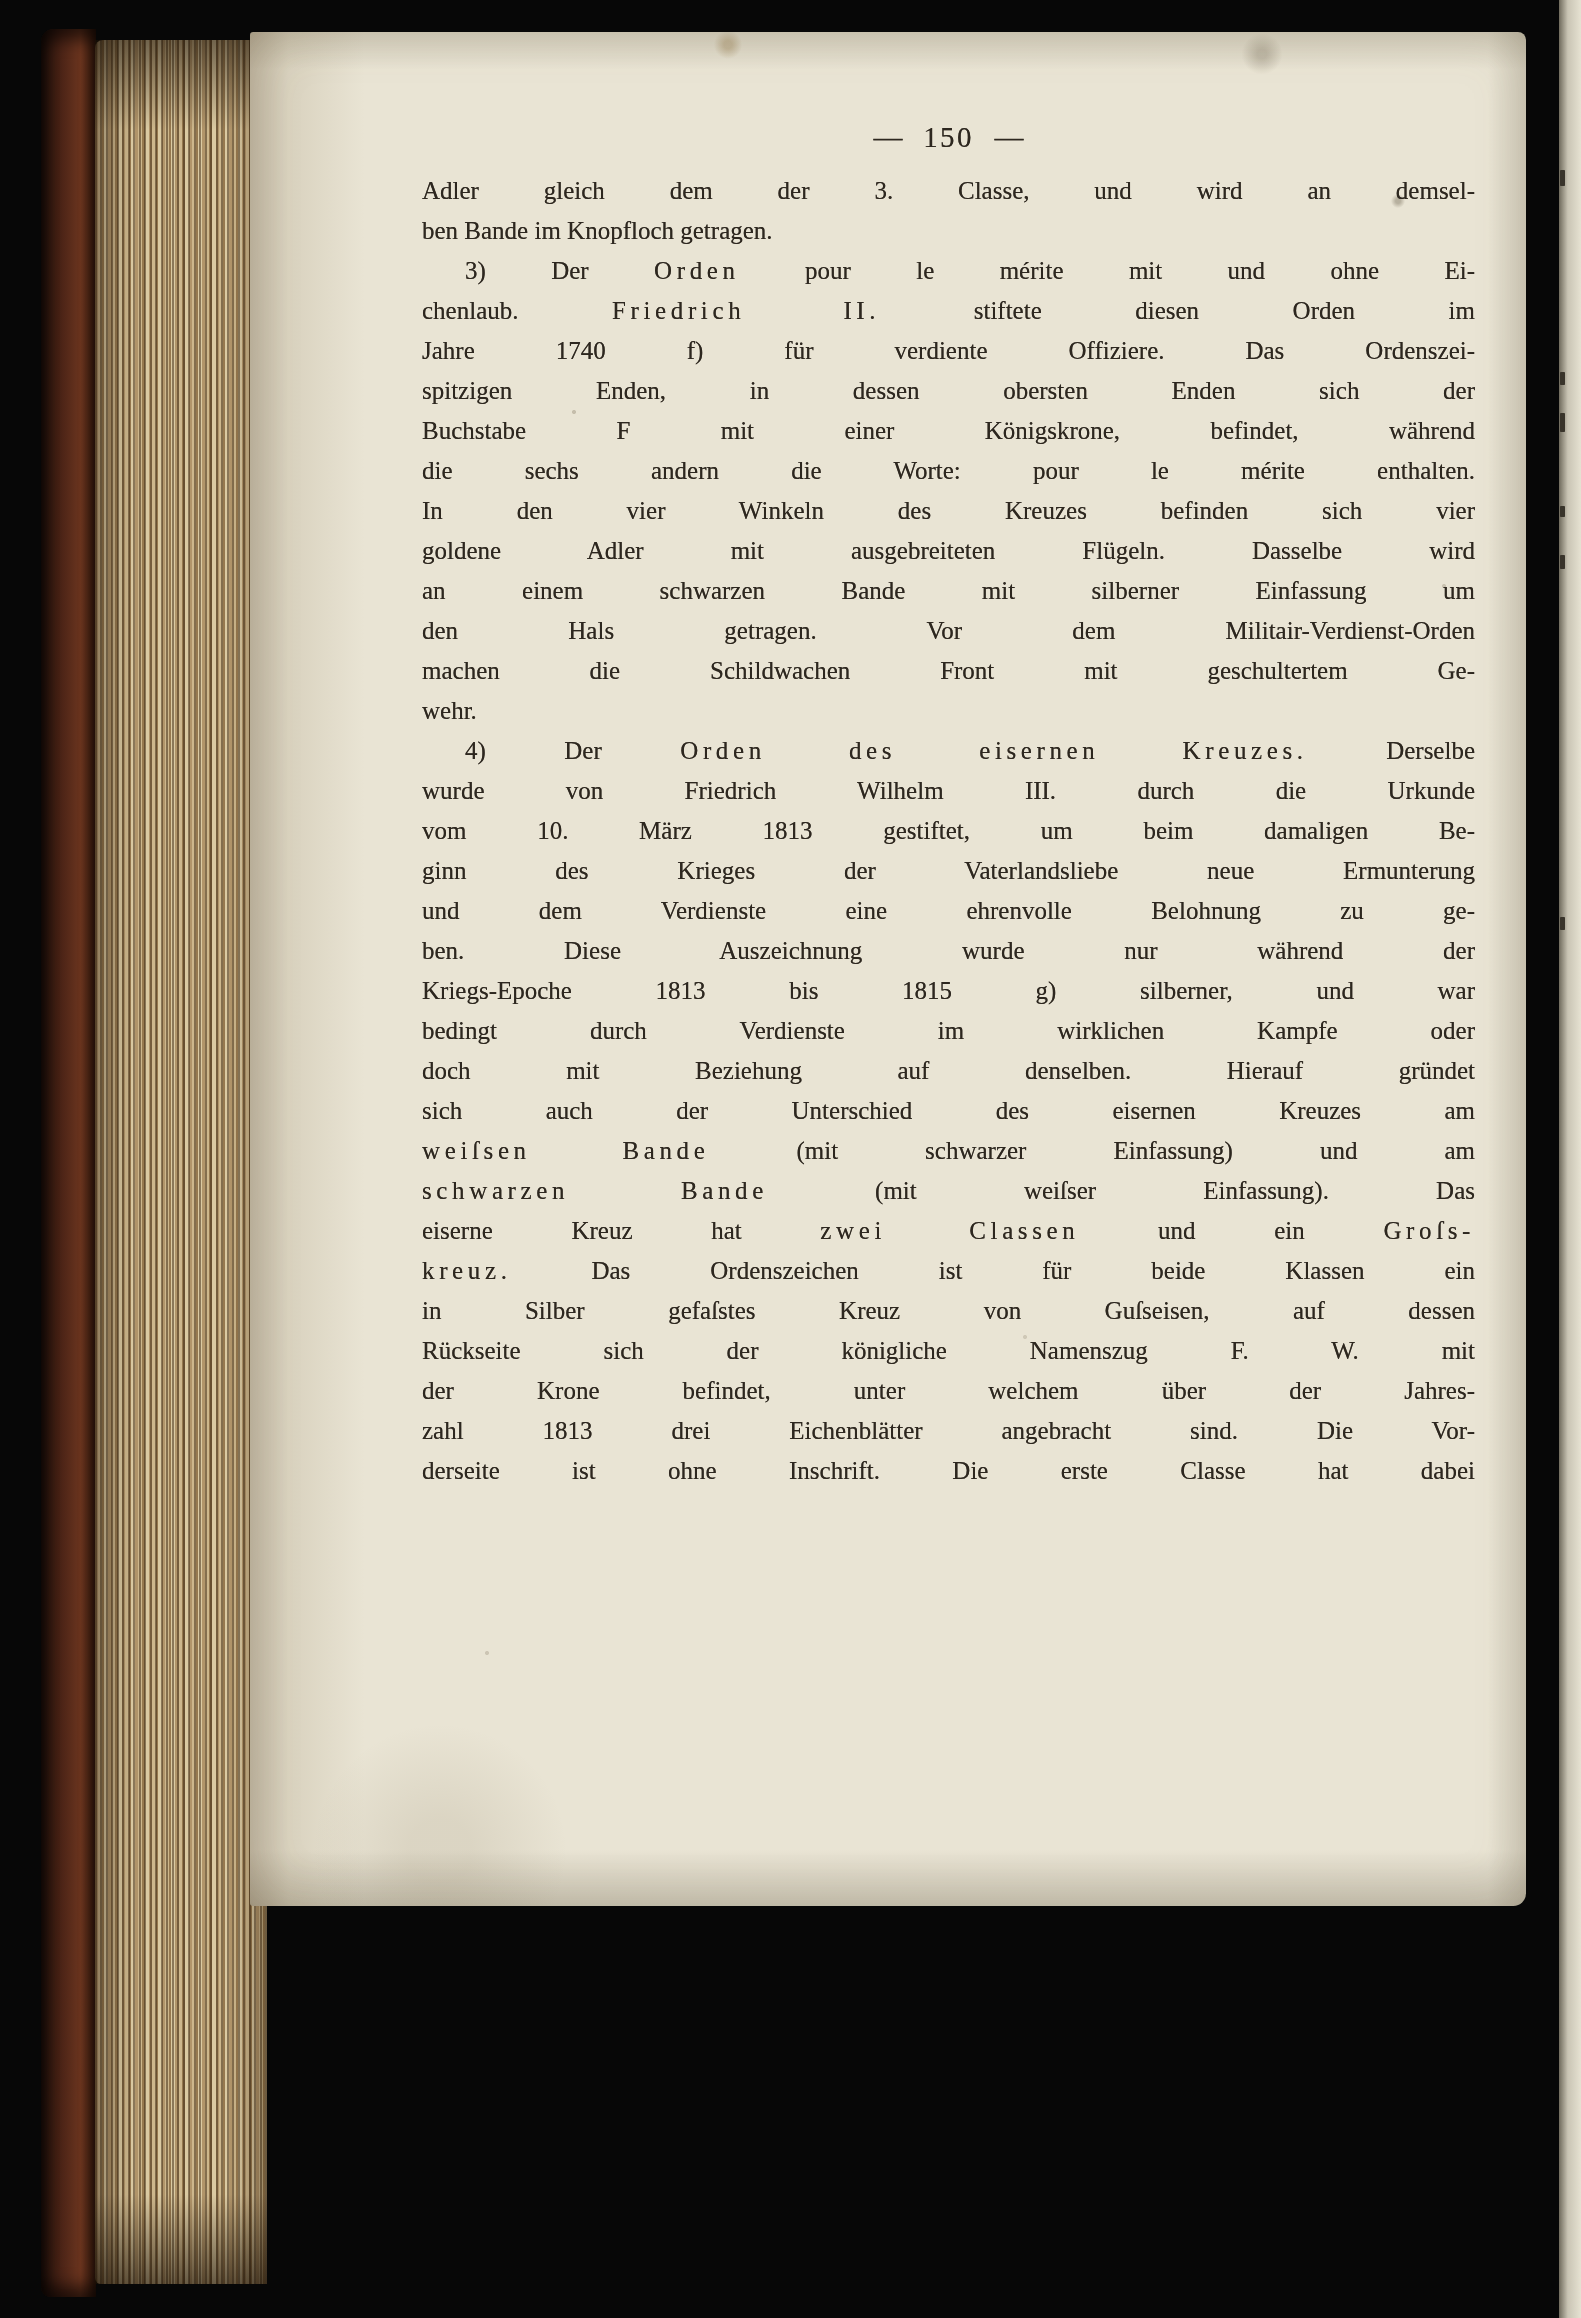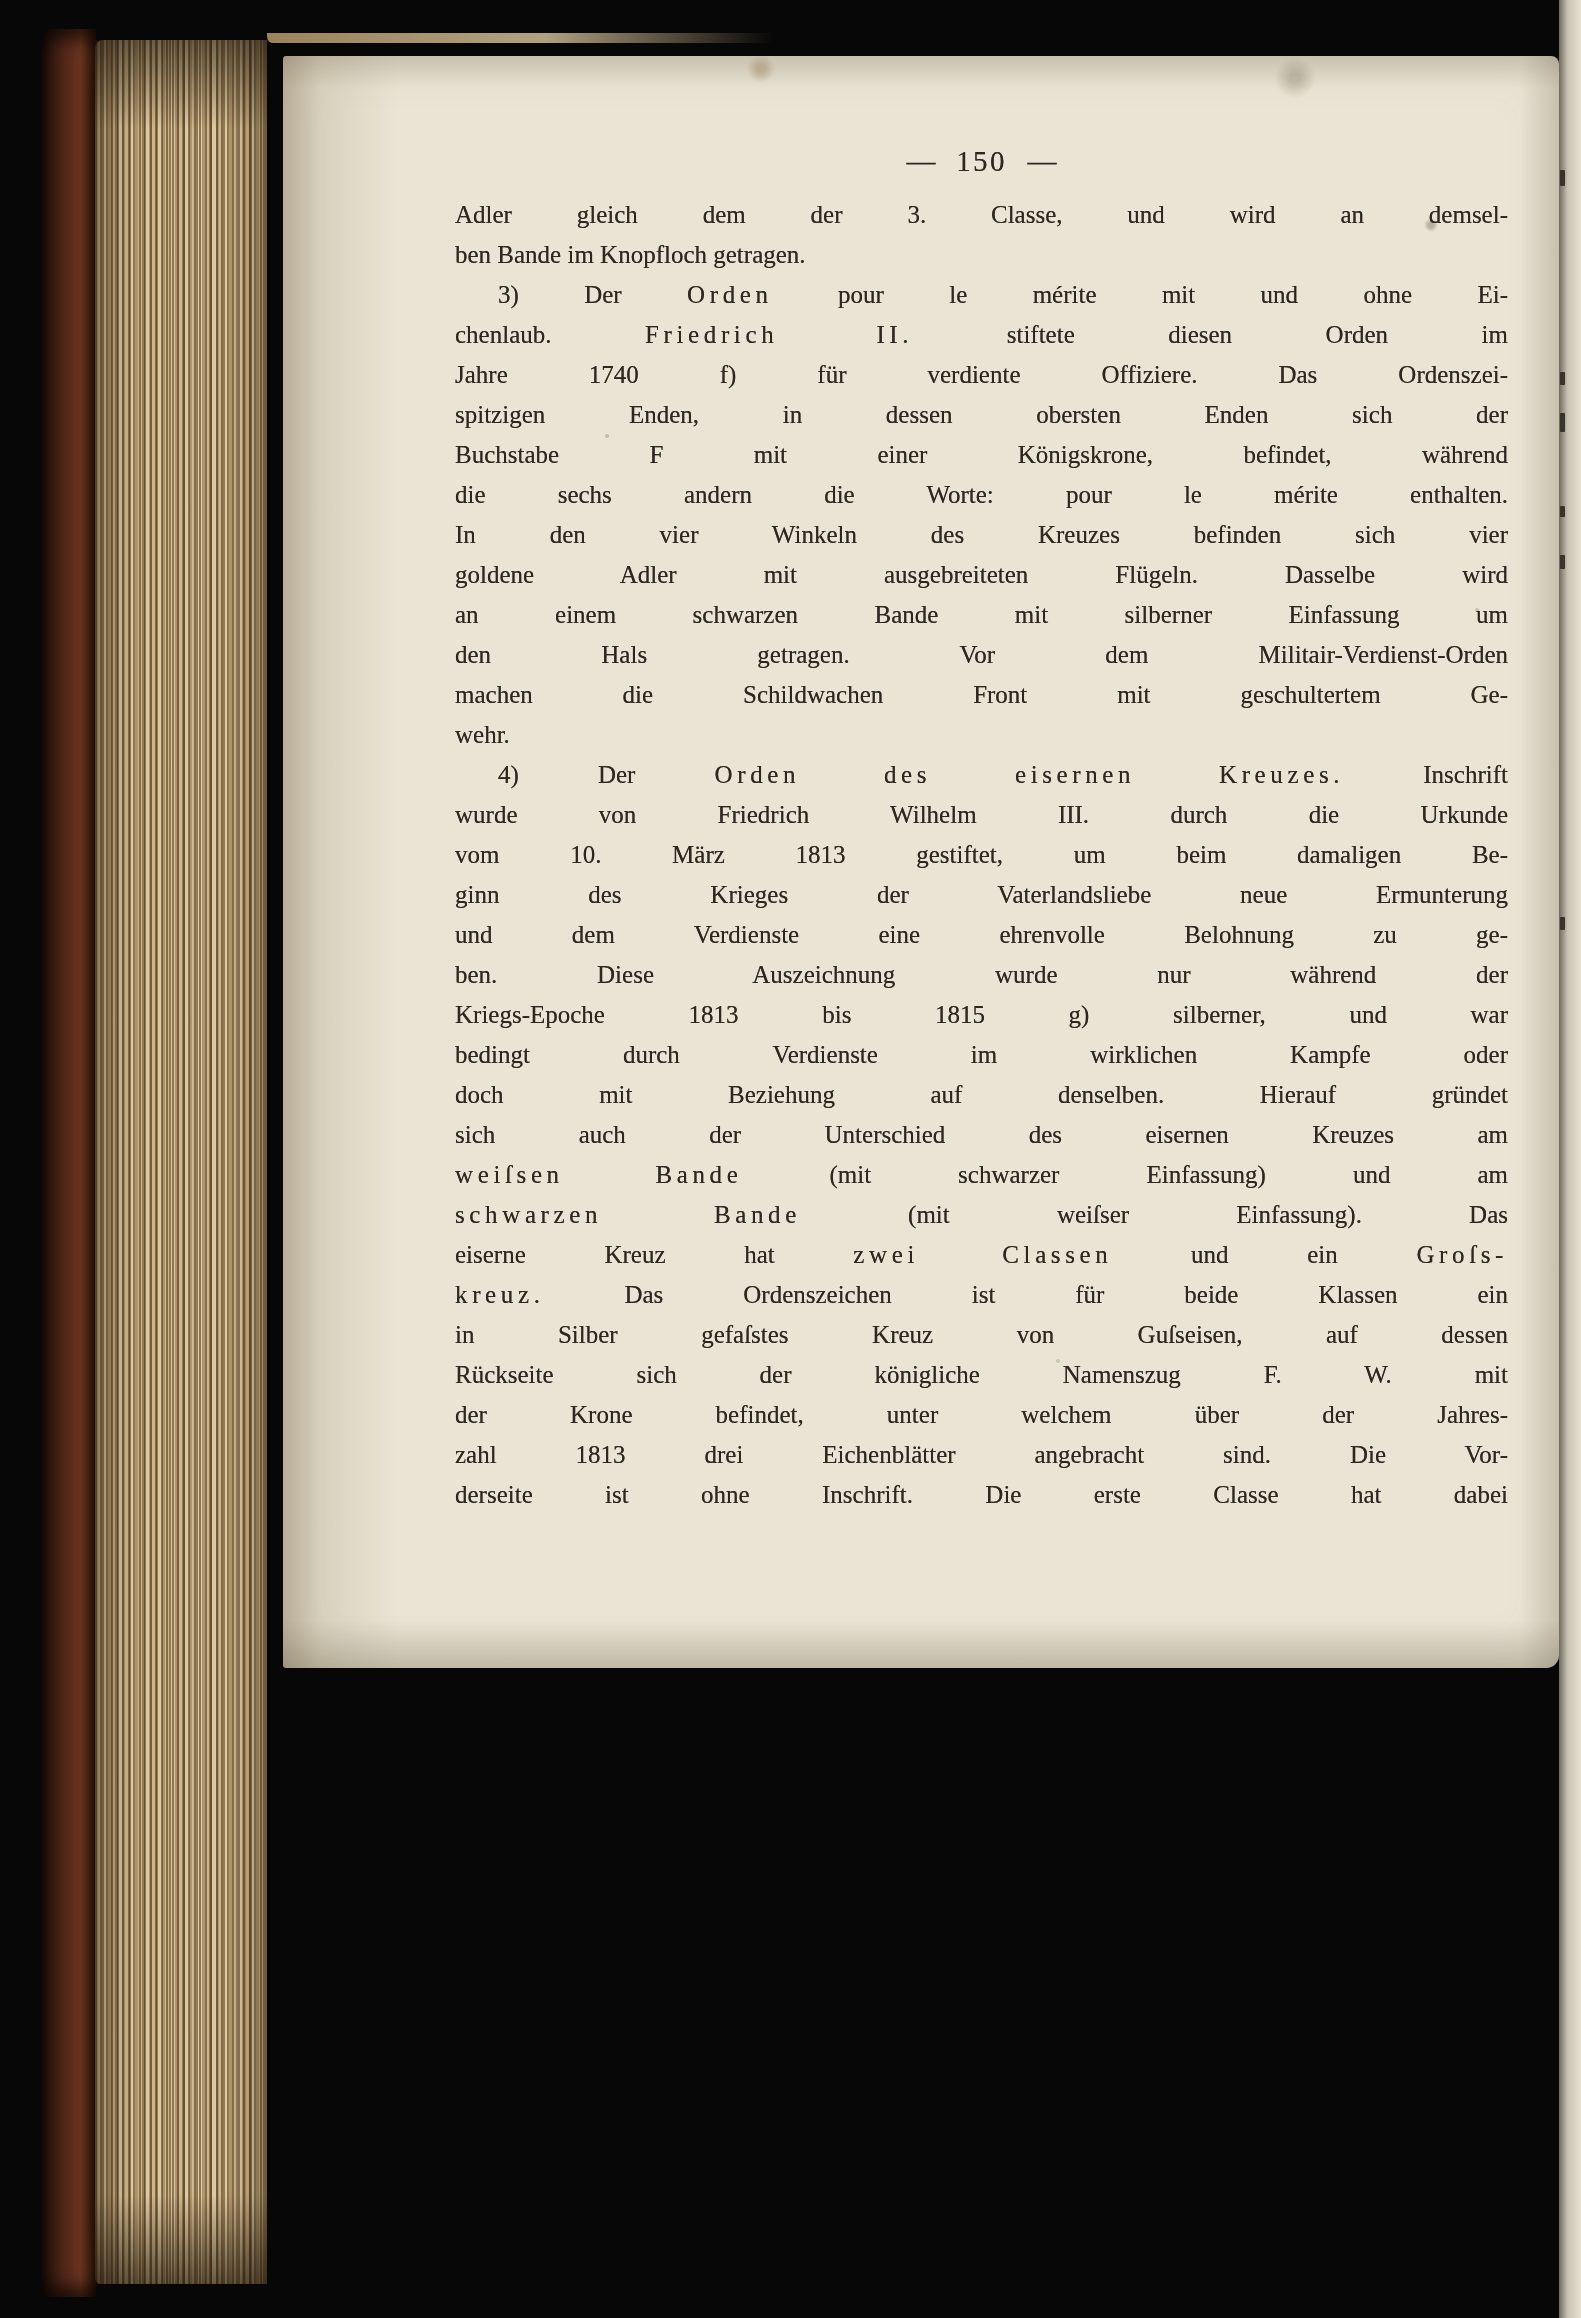--- a/index.html
+++ b/index.html
@@ -32,33 +32,32 @@
       linear-gradient(90deg,rgba(30,18,6,.35),rgba(0,0,0,0) 22%,rgba(0,0,0,0) 78%,rgba(40,24,8,.30));
   }
   
   .top-edge{
     position:absolute;left:267px;top:33px;width:506px;height:10.3px;
     background:linear-gradient(90deg,#b59a6c,#cfbd94 55%,rgba(207,189,148,0));
     border-radius:0 0 6.3px 6.3px;opacity:.85;
   }
   
   .page{
-    position:absolute;left:283px;top:32px;width:1276px;height:1612px;
+    position:absolute;left:250px;top:32px;width:1276px;height:1874px;
     background-color:#e9e4d4;
     background-image:
       radial-gradient(circle at 1012px 22px, rgba(110,100,80,.30) 0 4.7px, rgba(0,0,0,0) 20.6px),
       radial-gradient(circle at 1148px 169px, rgba(90,80,60,.35) 0 2.4px, rgba(0,0,0,0) 7.1px),
       radial-gradient(circle at 478px 12.7px, rgba(150,125,80,.4) 0 4px, rgba(0,0,0,0) 14.2px),
       radial-gradient(circle at 190px 1819px, rgba(120,105,75,.12) 0 32px, rgba(0,0,0,0) 127px),
       linear-gradient(90deg, rgba(88,66,36,.30), rgba(120,100,60,.14) 3%, rgba(0,0,0,0) 9%),
       linear-gradient(270deg, rgba(80,70,50,.18), rgba(0,0,0,0) 3%),
       linear-gradient(180deg, rgba(100,90,65,.20), rgba(0,0,0,0) 2%, rgba(0,0,0,0) 97%, rgba(90,80,60,.25));
     border-radius:3.2px 8px 12.7px 3.2px;
     box-shadow:inset 0 0 55px rgba(120,105,70,.14);
-    margin-top:24px;
   }
   .page::before{ 
     content:"";position:absolute;inset:0;pointer-events:none;
     background-image:
       radial-gradient(circle at 324px 380px, rgba(90,75,50,.25) 0 1.6px, rgba(0,0,0,0) 2.4px),
       radial-gradient(circle at 1194px 554px, rgba(90,75,50,.22) 0 1.6px, rgba(0,0,0,0) 2.4px),
       radial-gradient(circle at 775px 1305px, rgba(90,75,50,.18) 0 1.6px, rgba(0,0,0,0) 2.4px),
       radial-gradient(circle at 237px 1621px, rgba(90,75,50,.2) 0 1.6px, rgba(0,0,0,0) 2.4px),
       radial-gradient(circle at 1060px 1961px, rgba(90,75,50,.2) 0 1.6px, rgba(0,0,0,0) 2.4px),
       radial-gradient(circle at 601px 2135px, rgba(90,75,50,.16) 0 1.6px, rgba(0,0,0,0) 2.4px);
@@ -106,21 +105,21 @@
       <div class="ln"><span class="">Jahre 1740 </span><span class="it">f</span><span class="">) für verdiente Offiziere. Das Ordenszei-</span></div>
       <div class="ln"><span class="">spitzigen Enden, in dessen obersten Enden sich der</span></div>
       <div class="ln"><span class="">Buchstabe F mit einer Königskrone, befindet, während</span></div>
       <div class="ln"><span class="">die sechs andern die Worte: </span><span class="it">pour le mérite</span><span class=""> enthalten.</span></div>
       <div class="ln"><span class="">In den vier Winkeln des Kreuzes befinden sich vier</span></div>
       <div class="ln"><span class="">goldene Adler mit ausgebreiteten Flügeln. Dasselbe wird</span></div>
       <div class="ln"><span class="">an einem schwarzen Bande mit silberner Einfassung um</span></div>
       <div class="ln"><span class="">den Hals getragen. Vor dem Militair-Verdienst-Orden</span></div>
       <div class="ln"><span class="">machen die Schildwachen Front mit geschultertem Ge-</span></div>
       <div class="ln end"><span class="">wehr.</span></div>
-      <div class="ln ind"><span class="">4) Der </span><span class="sp">Orden des eisernen Kreuzes.</span><span class=""> Inschrift</span></div>
+      <div class="ln ind"><span class="">4) Der </span><span class="sp">Orden des eisernen Kreuzes.</span><span class=""> Derselbe</span></div>
       <div class="ln"><span class="">wurde von Friedrich Wilhelm III. durch die Urkunde</span></div>
       <div class="ln"><span class="">vom 10. März 1813 gestiftet, um beim damaligen Be-</span></div>
       <div class="ln"><span class="">ginn des Krieges der Vaterlandsliebe neue Ermunterung</span></div>
       <div class="ln"><span class="">und dem Verdienste eine ehrenvolle Belohnung zu ge-</span></div>
       <div class="ln"><span class="">ben. Diese Auszeichnung wurde nur während der</span></div>
       <div class="ln"><span class="">Kriegs-Epoche 1813 bis 1815 </span><span class="it">g</span><span class="">) silberner, und war</span></div>
       <div class="ln"><span class="">bedingt durch Verdienste im wirklichen Kampfe oder</span></div>
       <div class="ln"><span class="">doch mit Beziehung auf denselben. Hierauf gründet</span></div>
       <div class="ln"><span class="">sich auch der Unterschied des eisernen Kreuzes am</span></div>
       <div class="ln"><span class="sp">weiſsen Bande</span><span class=""> (mit schwarzer Einfassung) und am</span></div>

